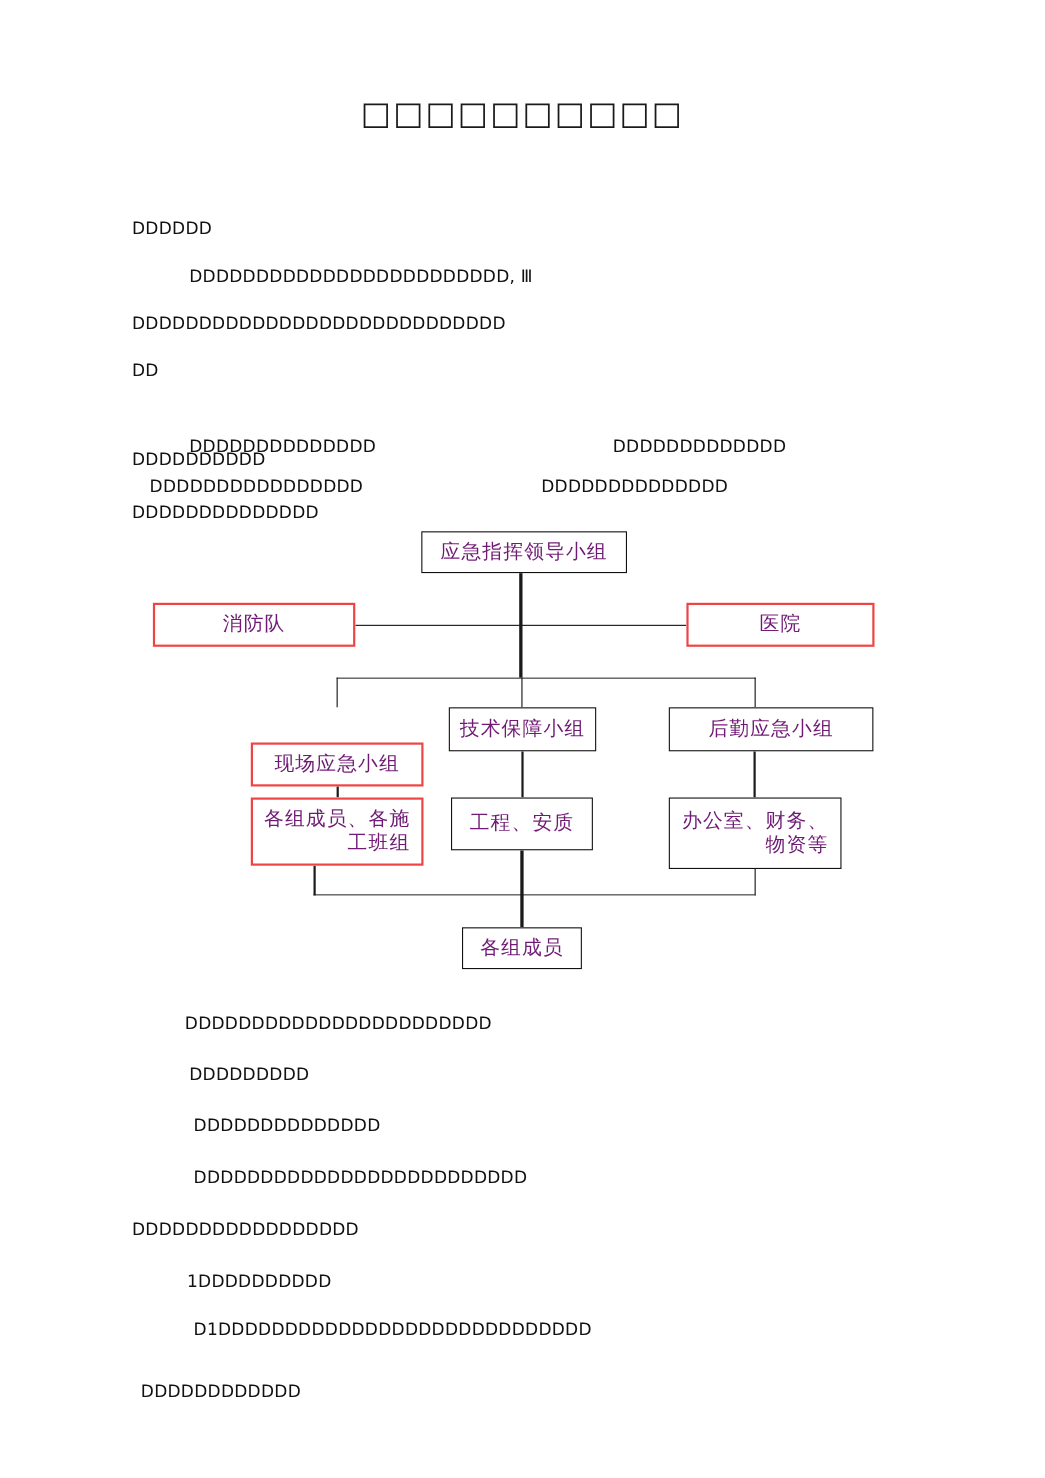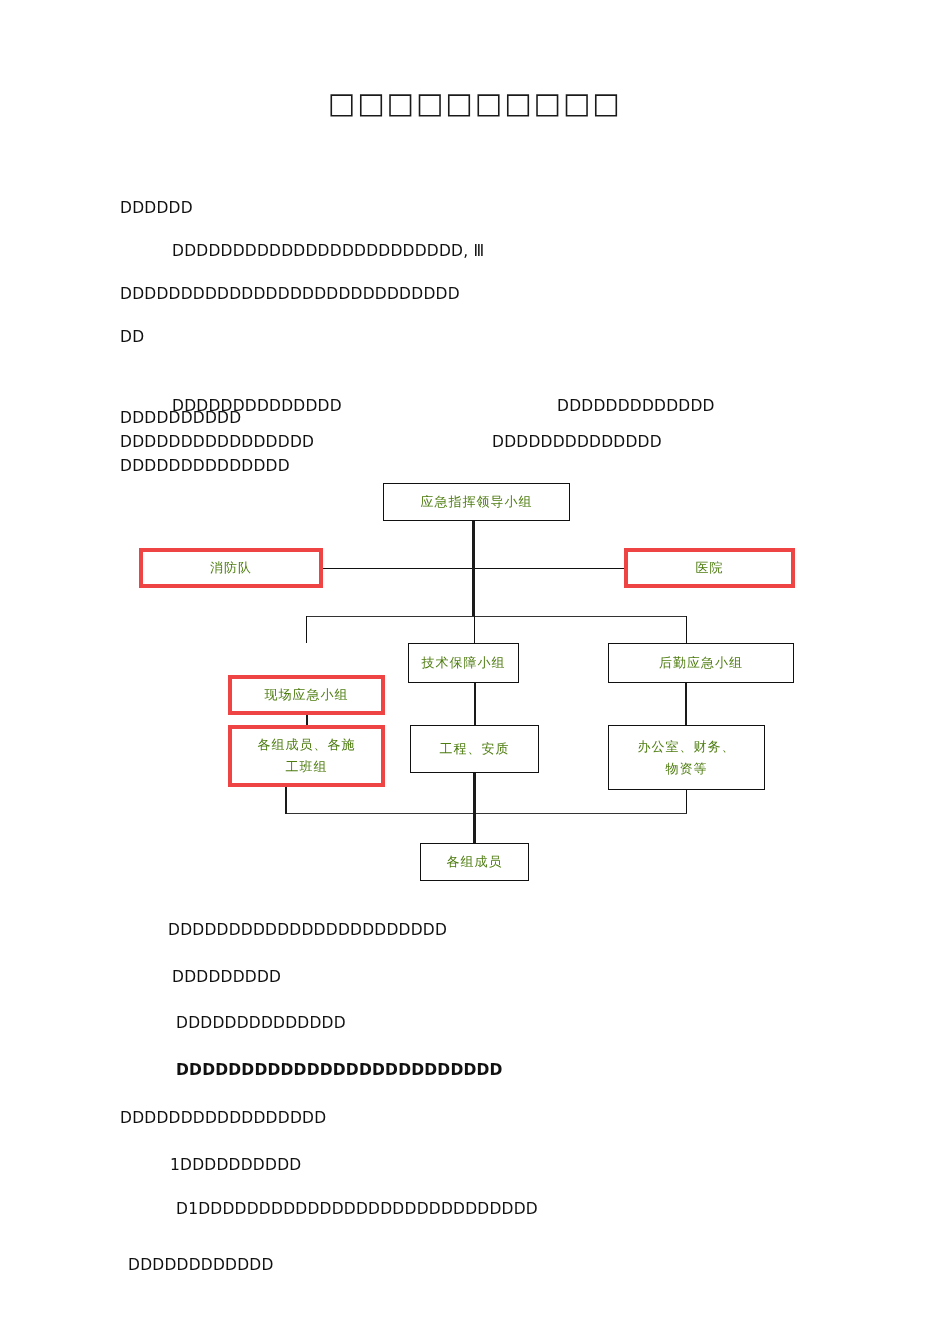--- a/index.html
+++ b/index.html
@@ -36,29 +36,29 @@
   .chart { position:absolute; left:0; top:0; width:950px; height:1344px; }
 
   .node {
     position:absolute;
     box-sizing:border-box;
     background:#ffffff;
     border:1px solid #111111;
     display:flex;
     align-items:center;
     justify-content:center;
-    text-align:center;
-    font-size:13px;
+    text-align:right;
+    font-size:18px;
     line-height:22px;
     letter-spacing:1px;
-    color:#4d7c0f;
+    color:#701a75;
     z-index:3;
     white-space:pre-line;
   }
-  .node.bold { border:4px solid #ef4444; }
+  .node.bold { border:2px solid #ef4444; }
 
   .ln { position:absolute; background:#111111; z-index:1; }
   .ln.h { height:1px; }
   .ln.v { width:1px; }
   .ln.trunk { width:3px; background:#1a1a1a; z-index:2; }
   .ln.stub { width:2px; background:#1a1a1a; z-index:2; }
   .ln.bus { height:1px; background:#333333; }
 </style>
 </head>
 <body>
@@ -68,41 +68,41 @@
   <div class="doc-title">□□□□□□□□□□</div>
 
   <div id="paragraph-layer">
       <div class="para" style="left: 120px; top: 198px;">DDDDDD</div>
       <div class="para" style="left: 172px; top: 241px;">DDDDDDDDDDDDDDDDDDDDDDDD, Ⅲ</div>
       <div class="para" style="left: 120px; top: 284px;">DDDDDDDDDDDDDDDDDDDDDDDDDDDD</div>
       <div class="para" style="left: 120px; top: 327px;">DD</div>
       <div class="para" style="left: 120px; top: 370px; margin-top: 38px;">DDDDDDDDDD</div>
       <div class="para" style="left: 172px; top: 396px;">DDDDDDDDDDDDDD</div>
       <div class="para" style="left: 557px; top: 396px;">DDDDDDDDDDDDD</div>
-      <div class="para" style="left: 120px; top: 432px;">DDDDDDDDDDDDDDDD</div>
+      <div class="para" style="left: 136px; top: 432px;">DDDDDDDDDDDDDDDD</div>
       <div class="para" style="left: 492px; top: 432px;">DDDDDDDDDDDDDD</div>
       <div class="para" style="left: 120px; top: 456px;">DDDDDDDDDDDDDD</div>
       <div class="para" style="left: 168px; top: 920px;">DDDDDDDDDDDDDDDDDDDDDDD</div>
       <div class="para" style="left: 172px; top: 967px;">DDDDDDDDD</div>
       <div class="para" style="left: 176px; top: 1013px;">DDDDDDDDDDDDDD</div>
-      <div class="para" style="left: 176px; top: 1060px; font-weight: bold;">DDDDDDDDDDDDDDDDDDDDDDDDD</div>
+      <div class="para" style="left: 176px; top: 1060px;">DDDDDDDDDDDDDDDDDDDDDDDDD</div>
       <div class="para" style="left: 120px; top: 1108px;">DDDDDDDDDDDDDDDDD</div>
       <div class="para" style="left: 170px; top: 1155px;">1DDDDDDDDDD</div>
       <div class="para" style="left: 176px; top: 1199px;">D1DDDDDDDDDDDDDDDDDDDDDDDDDDDD</div>
       <div class="para" style="left: 128px; top: 1255px;">DDDDDDDDDDDD</div>
     </div>
 
   <div class="chart">
 
     <div id="node-layer">
         <div class="node" style="left: 383px; top: 483px; width: 187px; height: 38px;">应急指挥领导小组</div>
         <div class="node bold" style="left: 139px; top: 548px; width: 184px; height: 40px;">消防队</div>
         <div class="node bold" style="left: 624px; top: 548px; width: 171px; height: 40px;">医院</div>
         <div class="node bold" style="left: 228px; top: 643px; width: 157px; height: 40px; margin-top: 32px;">现场应急小组</div>
-        <div class="node" style="left: 408px; top: 643px; width: 111px; height: 40px;">技术保障小组</div>
+        <div class="node" style="left: 408px; top: 643px; width: 134px; height: 40px;">技术保障小组</div>
         <div class="node" style="left: 608px; top: 643px; width: 186px; height: 40px;">后勤应急小组</div>
         <div class="node bold" style="left: 228px; top: 725px; width: 157px; height: 62px;">各组成员、各施
 工班组</div>
         <div class="node" style="left: 410px; top: 725px; width: 129px; height: 48px;">工程、安质</div>
         <div class="node" style="left: 608px; top: 725px; width: 157px; height: 65px;">办公室、财务、
 物资等</div>
         <div class="node" style="left: 420px; top: 843px; width: 109px; height: 38px;">各组成员</div>
       </div>
 
     <div class="ln trunk" style="left:472px; top:521px; height:95px;"></div>

